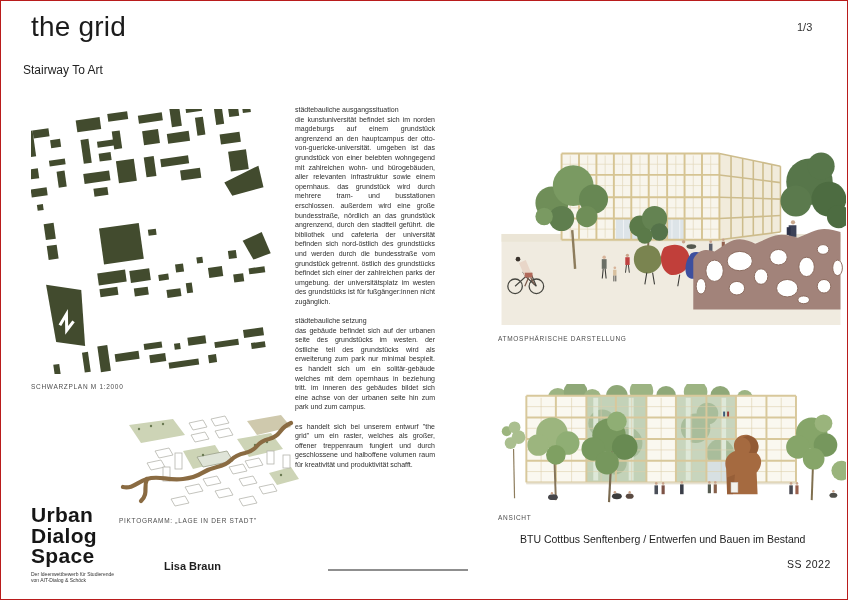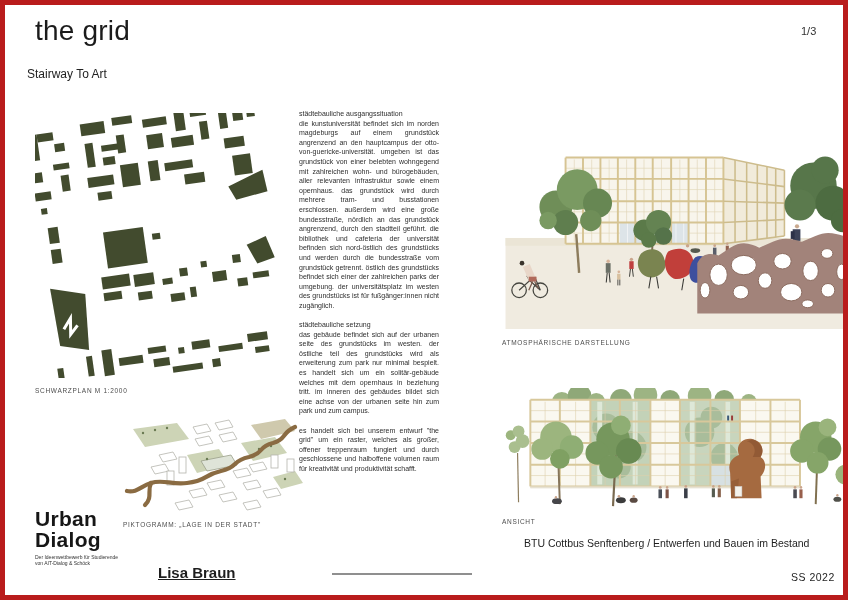--- a/index.html
+++ b/index.html
@@ -1,44 +1,44 @@
 <!DOCTYPE html>
 <html><head>
 <meta charset="utf-8">
 <style>
   * { margin:0; padding:0; box-sizing:border-box; }
   html,body { background:#d8d8d8; }
   .board {
     position:relative; width:848px; height:600px; background:#ffffff;
     font-family:"Liberation Sans", sans-serif; overflow:hidden;
-    border:5px solid #b91c1c; margin:0 auto;
+    border:1px solid #b91c1c; margin:0 auto;
   }
   .abs { position:absolute; }
   .page-title { left:30px; top:10px; font-size:28px; font-weight:400; color:#1b1b1b; letter-spacing:0.2px; }
   .page-subtitle { left:22px; top:62px; font-size:12px; font-weight:400; color:#222; }
   .page-number { left:796px; top:20px; font-size:11px; color:#333; }
   .caption { font-size:6.5px; letter-spacing:0.7px; color:#4d4d4d; font-weight:400; }
   .cap-schwarzplan { left:30px; top:382px; }
   .cap-piktogramm { left:118px; top:516px; }
   .cap-render1 { left:497px; top:334px; }
   .cap-render2 { left:497px; top:513px; }
   .text-column { left:294px; top:104px; width:140px; font-size:7px; line-height:9.6px; color:#2e2e2e; text-align:justify; }
   .text-column p { margin:0; }
   .text-column .gap { height:9.6px; }
   .fig-schwarzplan { left:30px; top:108px; width:241px; height:265px; }
   .fig-piktogramm { left:118px; top:412px; width:184px; height:99px; }
   .fig-render1 { left:495px; top:140px; width:350px; height:184px; }
   .fig-render2 { left:495px; top:383px; width:350px; height:123px; }
   .logo-block { left:30px; top:504px; width:140px; }
   .logo-line { font-size:21px; font-weight:700; line-height:20.5px; color:#161616; letter-spacing:0.3px; }
   .logo-sub { margin-top:4px; font-size:5px; line-height:6px; color:#333; }
-  .author { left:153px; top:559px; font-size:15px; font-weight:700; color:#1e1e1e;text-decoration:underline; }
+  .author { left:163px; top:559px; font-size:11px; font-weight:700; color:#1e1e1e; }
   .footer-line { left:327px; top:568px; width:140px; height:2px; background:#8f8f8f; }
   .institution { left:519px; top:532px; font-size:10.5px; color:#1e1e1e; }
-  .semester { left:786px; top:557px; font-size:10.5px; color:#1e1e1e; letter-spacing:0.5px;margin-top:9px; }
+  .semester { left:786px; top:557px; font-size:10.5px; color:#1e1e1e; letter-spacing:0.5px; }
 </style>
 </head>
 <body>
 
 <div class="board">
 
   <div class="abs page-title">the grid</div>
   <div class="abs page-subtitle">Stairway To Art</div>
   <div class="abs page-number">1/3</div>
 
@@ -442,20 +442,21 @@
         <rect x="301.4" y="103" width="3.2" height="9" fill="#985f4c"></rect>
       <ellipse cx="340" cy="113" rx="4" ry="2.6" fill="#50504a"></ellipse>
         <circle cx="340" cy="109" r="1.2" fill="#caa58c"></circle>
     </g>
   </svg>
   <div class="abs caption cap-render2">ANSICHT</div>
 
   <div class="abs logo-block">
     <div class="logo-line">Urban</div>
     <div class="logo-line">Dialog</div>
+    <div class="logo-line">Space</div>
     <div class="logo-sub">
       <div>Der Ideenwettbewerb für Studierende</div>
       <div>von AIT-Dialog &amp; Schöck</div>
     </div>
   </div>
   <div class="abs author">Lisa Braun</div>
   <div class="abs footer-line"></div>
   <div class="abs institution">BTU Cottbus Senftenberg / Entwerfen und Bauen im Bestand</div>
   <div class="abs semester">SS 2022</div>
 

